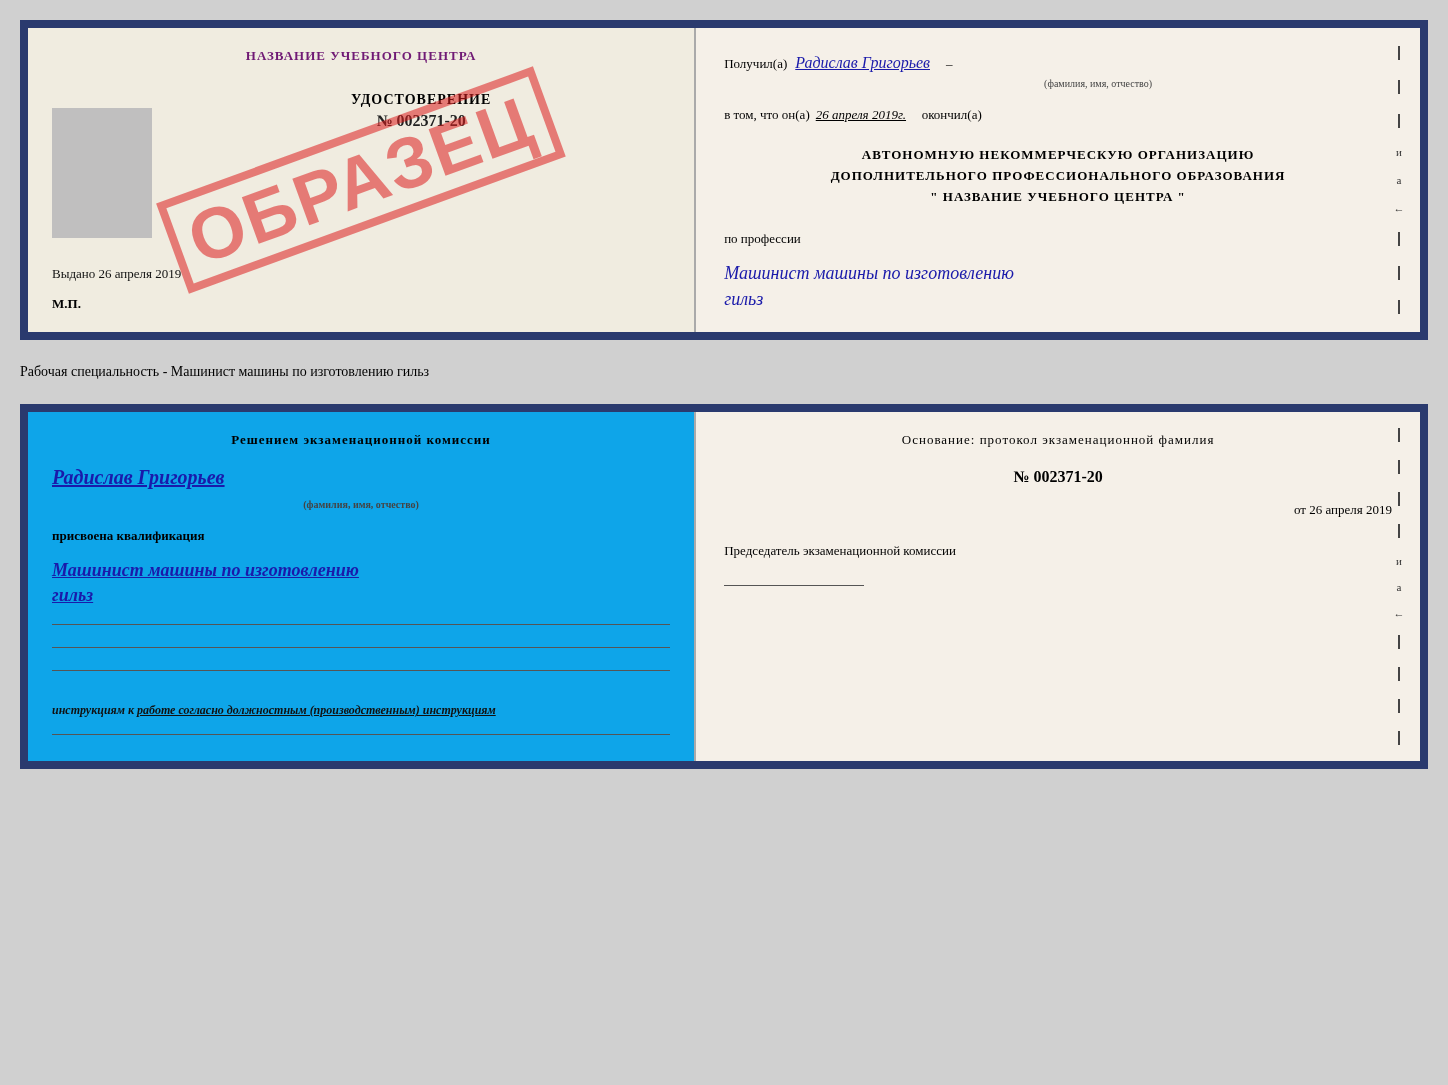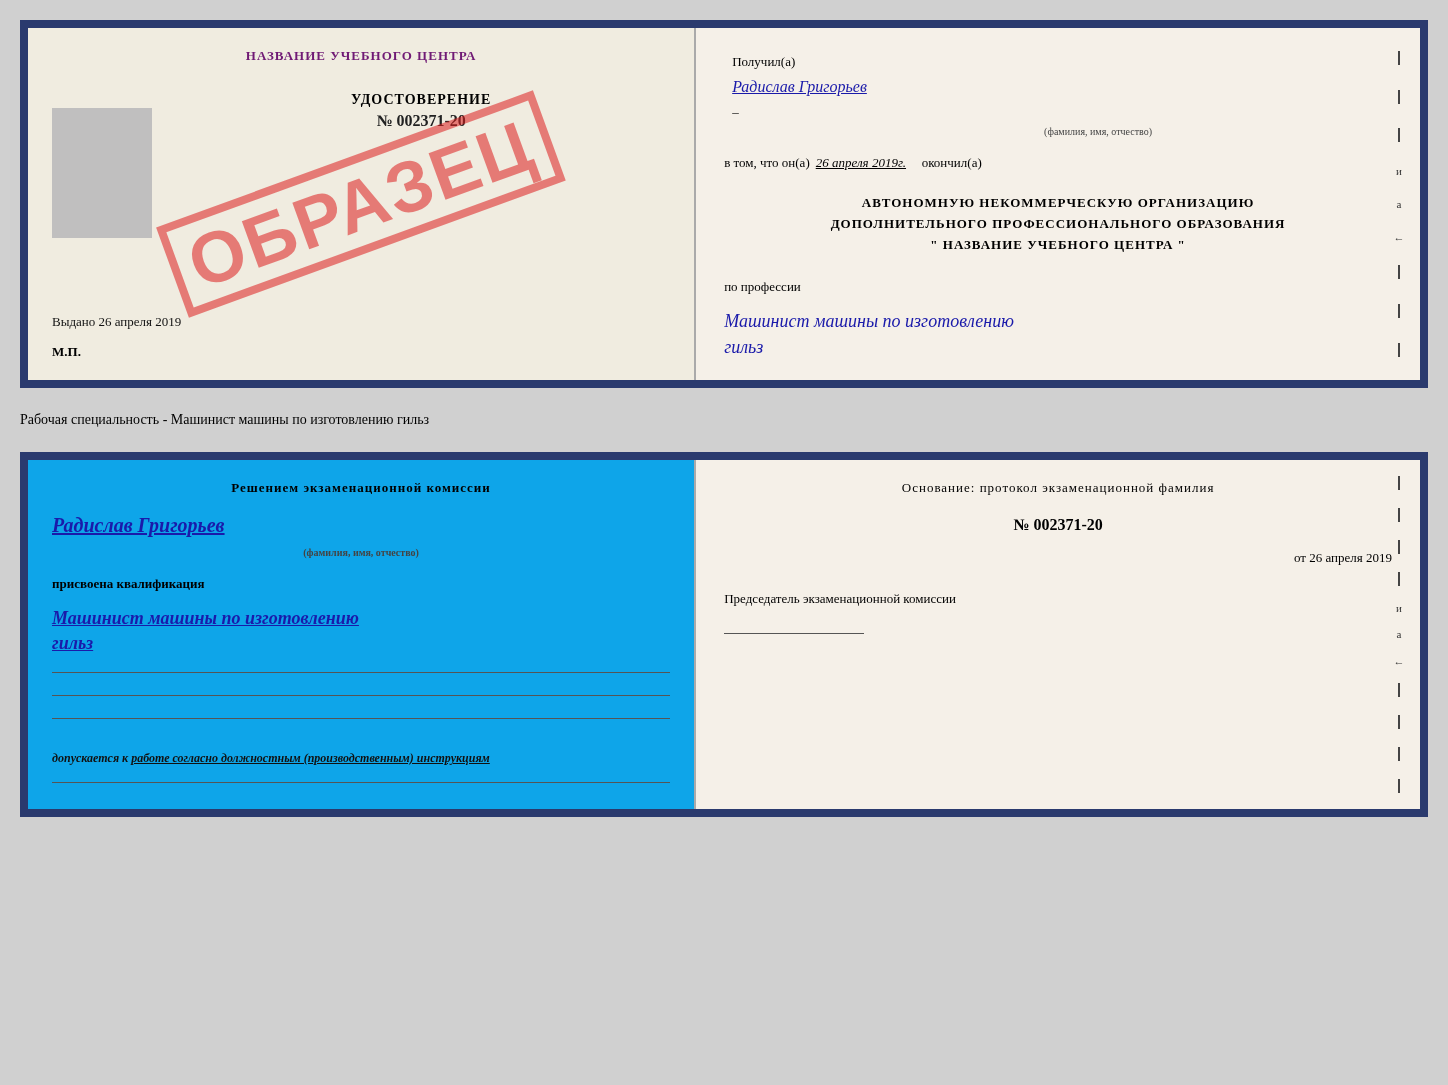--- a/index.html
+++ b/index.html
@@ -327,21 +327,21 @@
 
       <div class="vydano-line">
         <span>Выдано</span>
         <span>26 апреля 2019</span>
       </div>
 
       <div class="mp-line">М.П.</div>
     </div>
 
     <div class="doc-right">
-      <div style="display:flex; align-items:baseline; gap:8px; margin-top:6px;flex-direction:column;">
+      <div style="display:flex; align-items:baseline; gap:8px; margin-top:6px;">
         <span style="font-size:13px;">Получил(а)</span>
         <span class="poluchil-name">Радислав Григорьев</span>
         <span style="font-size:13px; margin-left:8px;">–</span>
       </div>
       <div class="famil-hint" style="margin-left:80px; margin-top:-4px;">(фамилия, имя, отчество)</div>
 
       <div class="vtom-line">
         <span>в том, что он(а)</span>
         <span class="date-underline">26 апреля 2019г.</span>
         <span>окончил(а)</span>
@@ -387,21 +387,21 @@
       <div class="qual-handwritten">
         <span>Машинист  машины  по изготовлению</span><br>
         <span>гильз</span>
       </div>
 
       <hr class="hr-line">
       <hr class="hr-line">
       <hr class="hr-line">
 
       <div class="bottom-section">
-        <span>допускается к</span>
+        <span>инструкциям к</span>
         <u><span>работе согласно должностным (производственным) инструкциям</span></u>
       </div>
       <hr class="hr-line">
     </div>
 
     <div class="doc-right">
       <div class="osnovanie-title">Основание: протокол экзаменационной  фамилия</div>
 
       <div class="protocol-number">№  002371-20</div>
 

